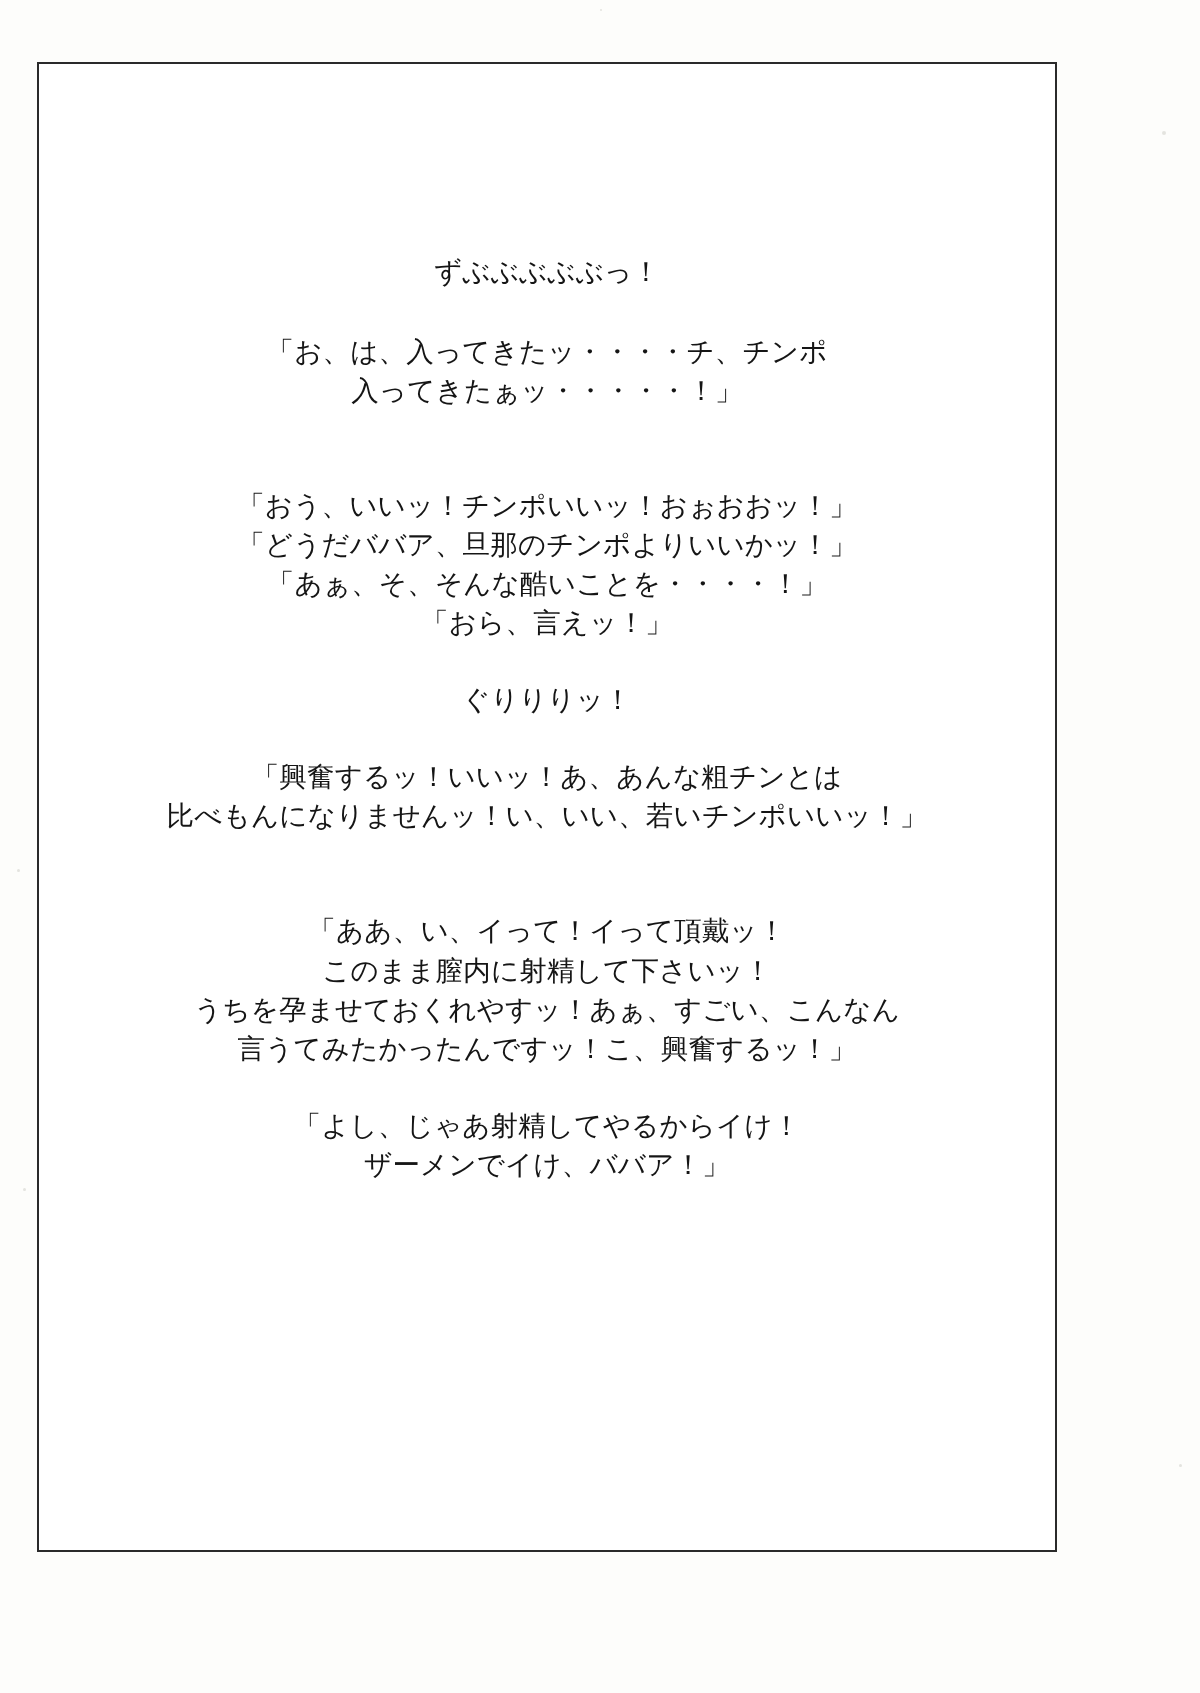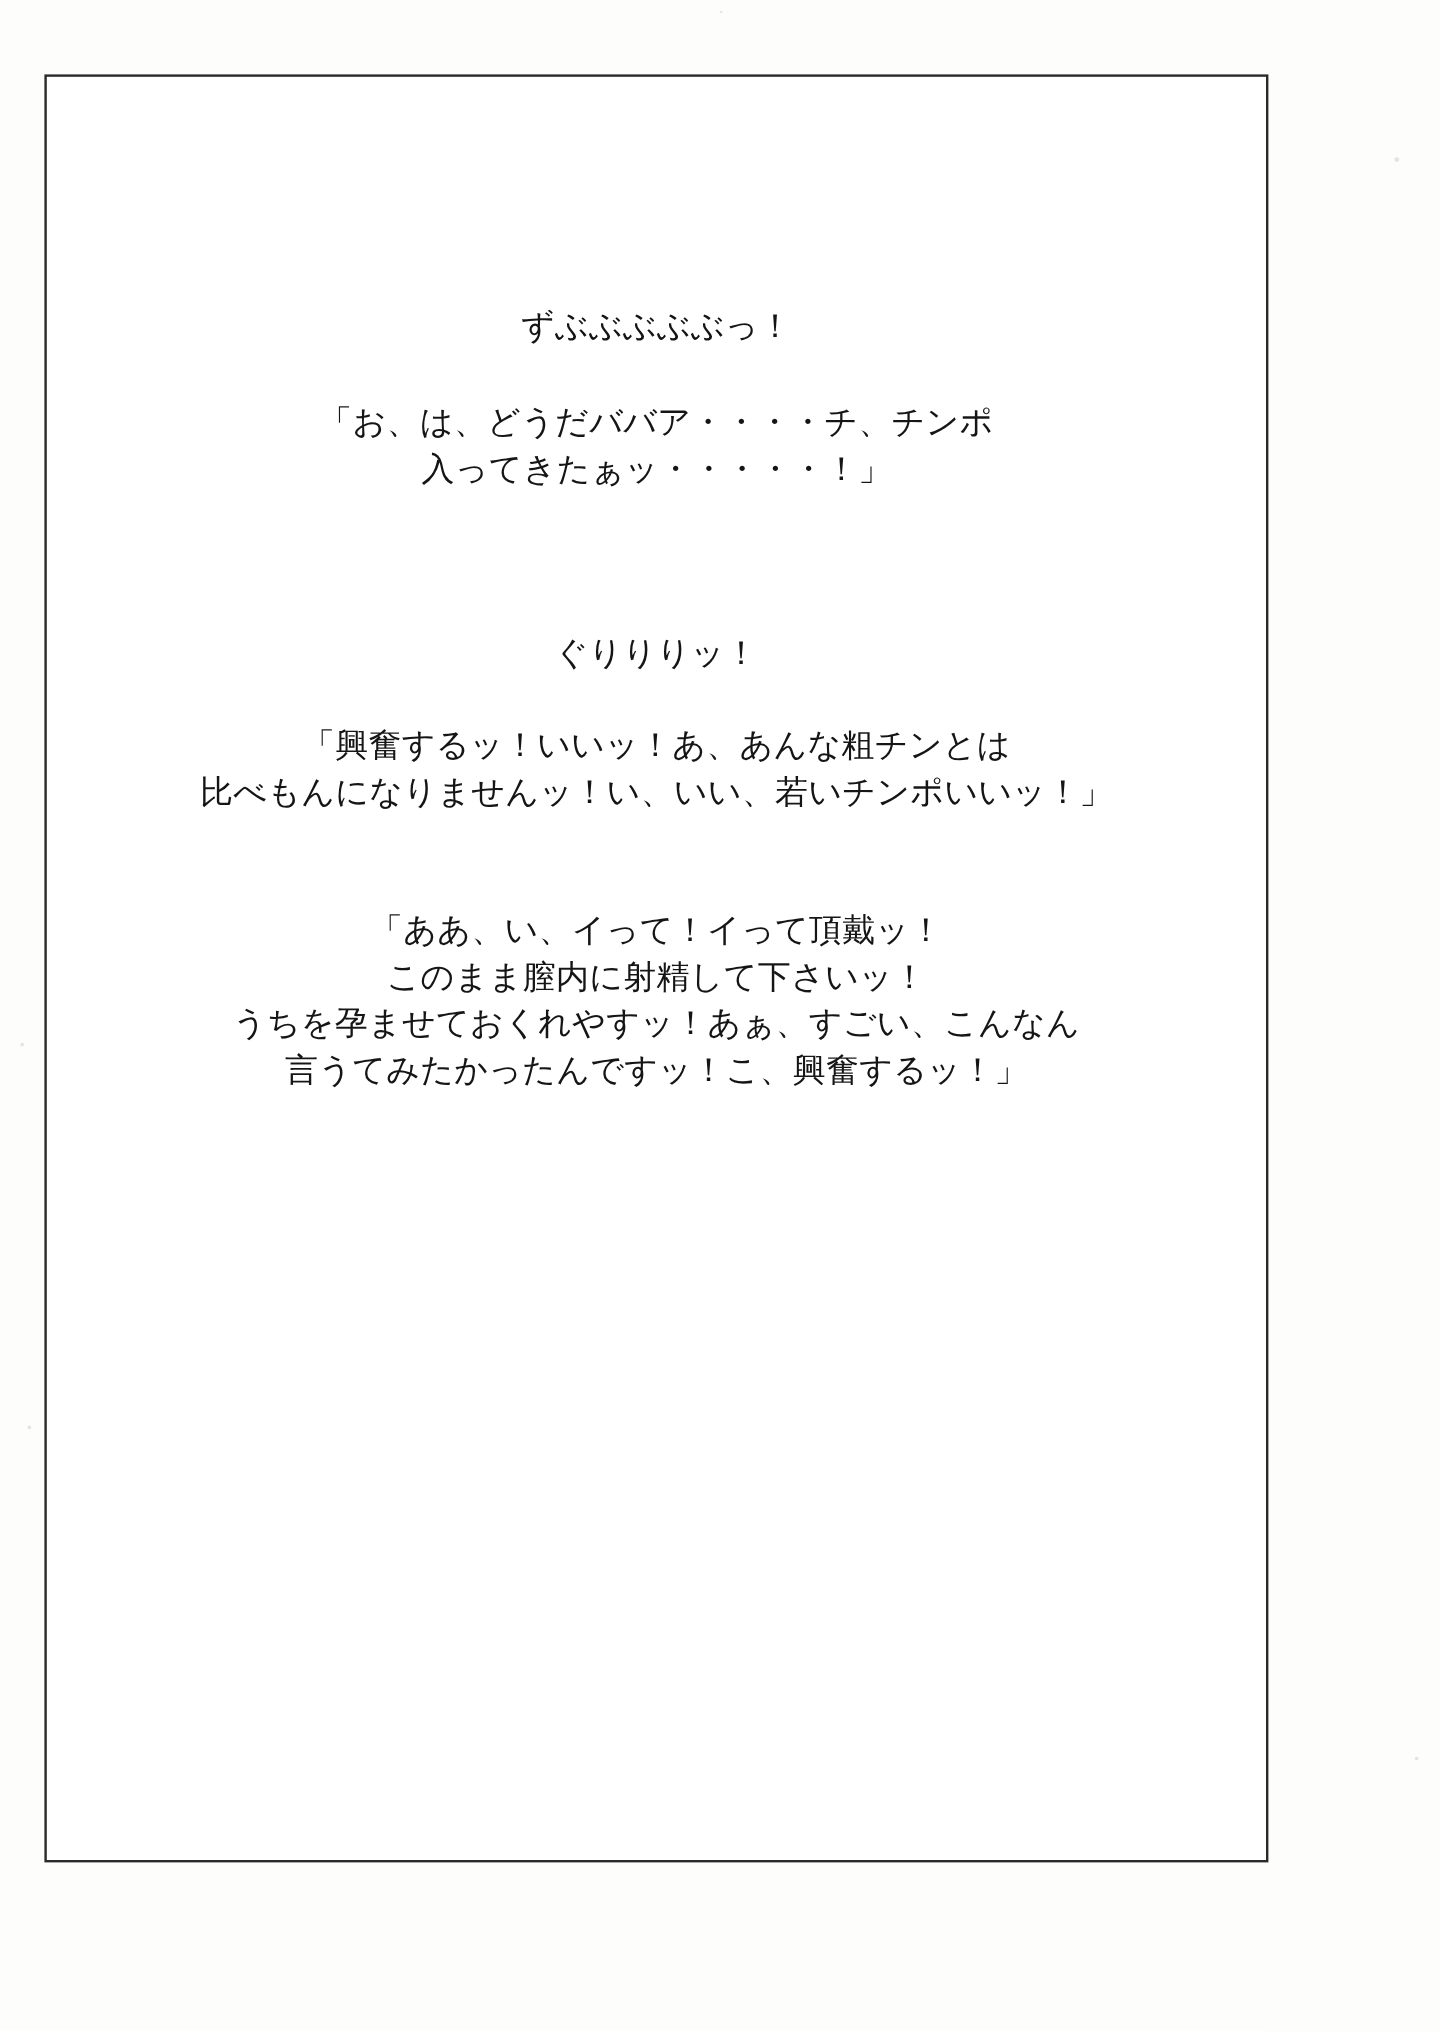--- a/index.html
+++ b/index.html
@@ -81,40 +81,46 @@
   <div class="speck s4"></div>
   <div class="speck s5"></div>
 
   <div class="page-frame"></div>
 
   <div class="text-column">
 
     <div class="block">ずぶぶぶぶぶっ！</div>
     <div class="gap-lg"></div>
 
-    <div class="block">「お、は、どうだババア・・・・チ、チンポ
+    <div class="block">「お、は、入ってきたッ・・・・チ、チンポ
 入ってきたぁッ・・・・・！」</div>
     <div class="gap-md"></div>
 
     <div class="gap-md"></div>
 
+    <div class="block">「おう、いいッ！チンポいいッ！おぉおおッ！」
+「どうだババア、旦那のチンポよりいいかッ！」
+「あぁ、そ、そんな酷いことを・・・・！」
+「おら、言えッ！」</div>
     <div class="gap-md"></div>
 
     <div class="block">ぐりりりッ！</div>
     <div class="gap-md"></div>
 
     <div class="block">「興奮するッ！いいッ！あ、あんな粗チンとは
 比べもんになりませんッ！い、いい、若いチンポいいッ！」</div>
     <div class="gap-md"></div>
 
     <div class="gap-md"></div>
 
     <div class="block">「ああ、い、イって！イって頂戴ッ！
 このまま膣内に射精して下さいッ！
 うちを孕ませておくれやすッ！あぁ、すごい、こんなん
 言うてみたかったんですッ！こ、興奮するッ！」</div>
     <div class="gap-md"></div>
 
+    <div class="block">「よし、じゃあ射精してやるからイけ！
+ザーメンでイけ、ババア！」</div>
     <div class="gap-md"></div>
 
 
   </div>
 </div>
 
 </body></html>

